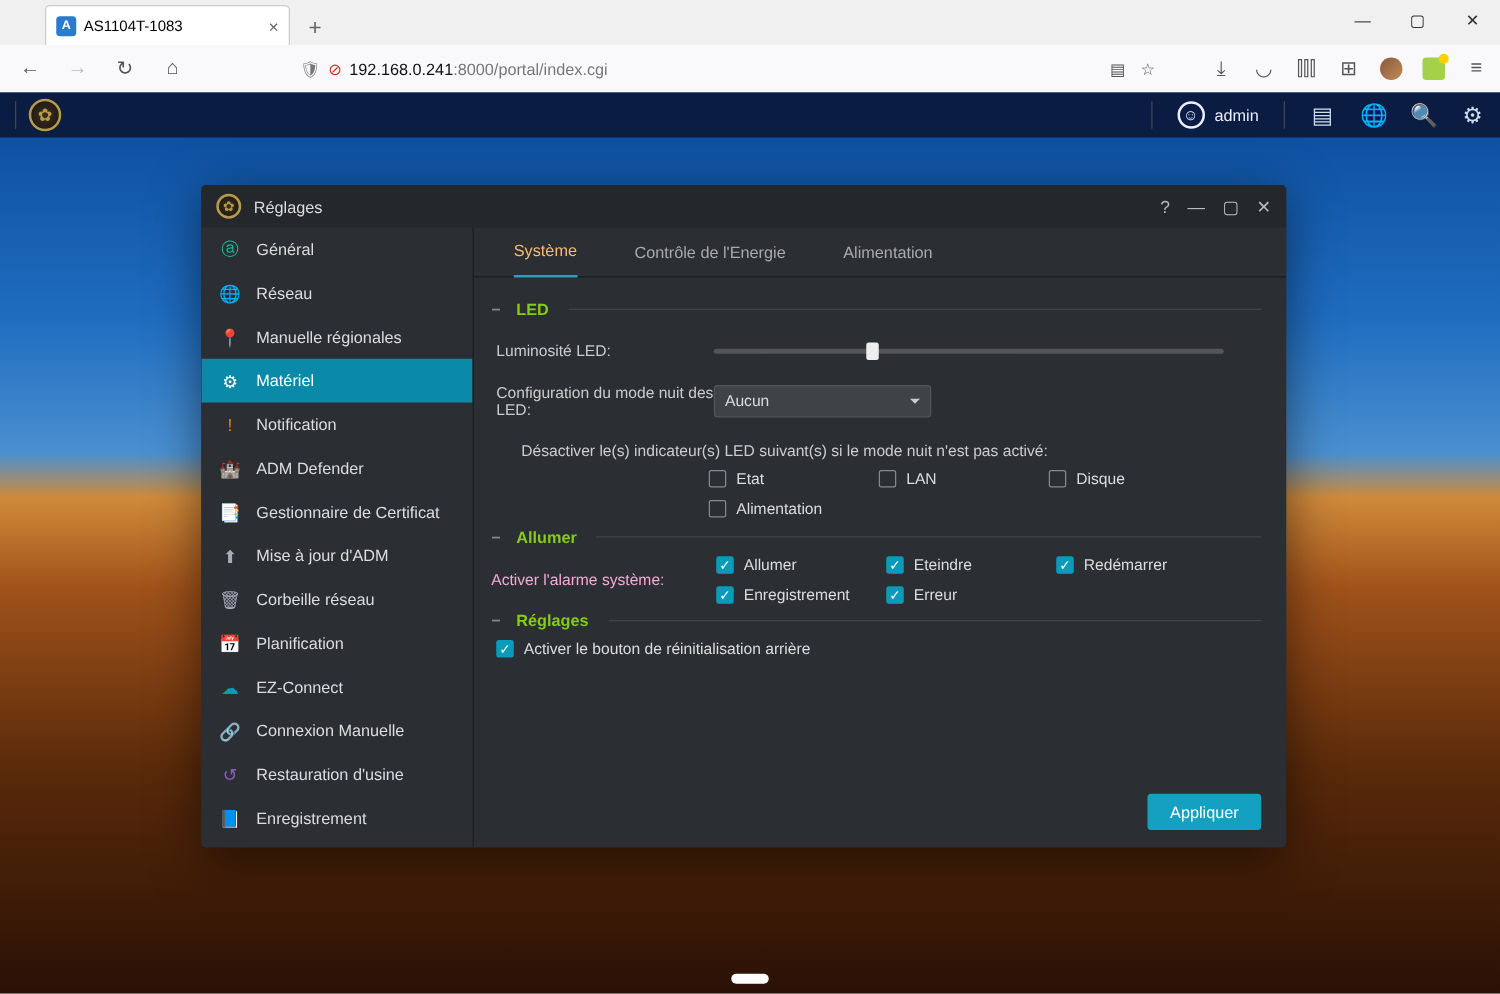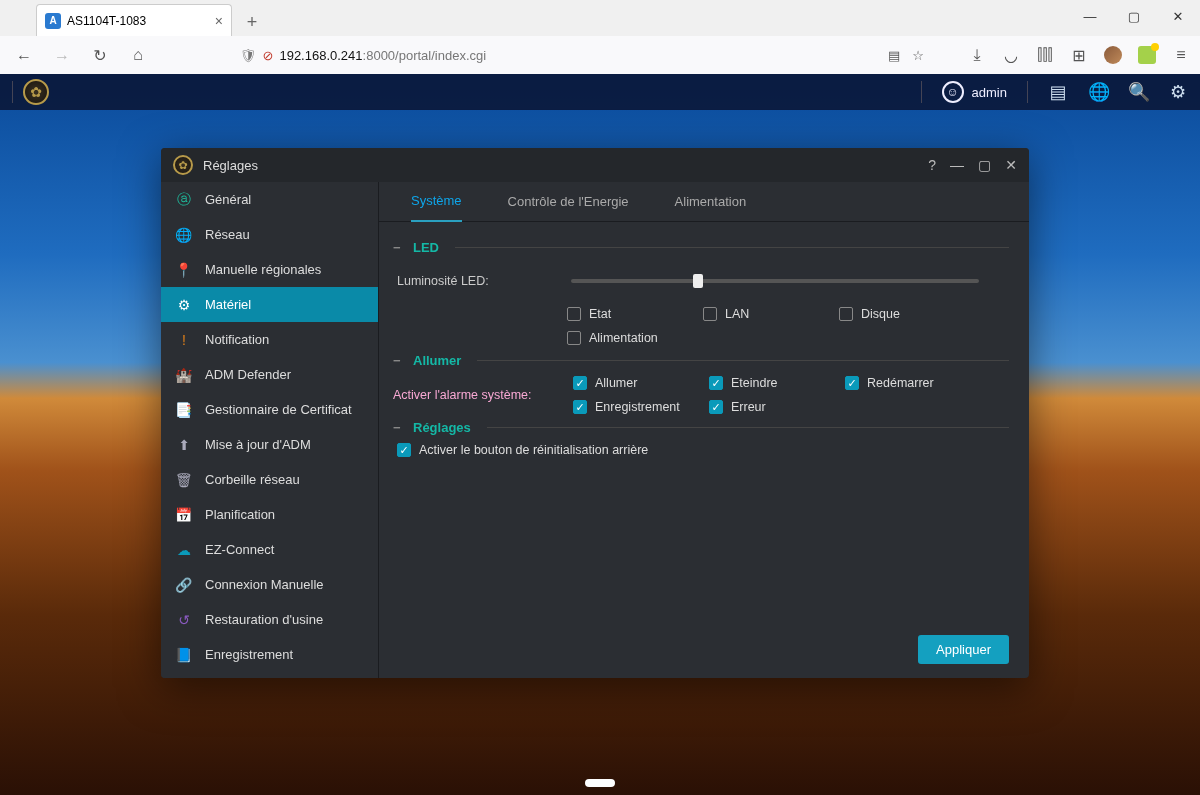--- a/index.html
+++ b/index.html
@@ -47,24 +47,24 @@
 
 .sw-body { flex: 1; display: flex; min-height: 0; }
 .sidebar { width: 218px; background: #2b2e33; border-right: 1px solid #1a1c20; overflow-y: auto; }
 .sb-item { height: 35px; display: flex; align-items: center; padding: 0 14px; gap: 12px; font-size: 13px; color: #ddd; }
 .sb-item.active { background: #0a8aa8; color: #fff; }
 .sb-ico { width: 18px; height: 18px; display: flex; align-items: center; justify-content: center; font-size: 14px; }
 
 .content { flex: 1; display: flex; flex-direction: column; min-width: 0; }
 .tabs { height: 40px; display: flex; align-items: center; padding: 0 32px; gap: 46px; border-bottom: 1px solid #1a1c20; font-size: 13px; }
 .tab { color: #aaa; height: 40px; display: flex; align-items: center; }
-.tab.active { color: #0ea5e9; border-bottom: 2px solid #2aa0c0; }
+.tab.active { color: #fdba74; border-bottom: 2px solid #2aa0c0; }
 
 .panel { flex: 1; padding: 12px 20px 12px 14px; overflow-y: auto; position: relative; }
-.section-head { display: flex; align-items: center; gap: 8px; color: #14b8a6; font-size: 13px; font-weight: 600; margin: 6px 0 8px 0; }
+.section-head { display: flex; align-items: center; gap: 8px; color: #84cc16; font-size: 13px; font-weight: 600; margin: 6px 0 8px 0; }
 .section-head::before { content: "−"; color: #888; width: 12px; }
 .section-head-line { flex: 1; height: 1px; background: #444; margin-left: 8px; }
 
 .form-row { display: flex; align-items: center; margin: 19px 0; padding-left: 4px; }
 .form-label { width: 174px; color: #ccc; font-size: 12.5px; }
 .slider-track { flex: 1; height: 4px; background: #555; border-radius: 2px; position: relative; max-width: 408px; }
 .slider-thumb { position: absolute; left: 30%; top: -5px; width: 10px; height: 14px; background: #eee; border-radius: 2px; }
 
 .select-box { width: 174px; height: 26px; background: #3f4247; border: 1px solid #555; border-radius: 3px; display: flex; align-items: center; padding: 0 8px; color: #ddd; font-size: 12.5px; position: relative; }
 .select-box::after { content: ""; position: absolute; right: 8px; top: 10px; border: 4px solid transparent; border-top-color: #ccc; }
@@ -236,20 +236,27 @@
           <div class="section-head">
             <span>LED</span>
             <span class="section-head-line"></span>
           </div>
           <div class="form-row">
             <span class="form-label">Luminosité LED:</span>
             <div class="slider-track">
               <div class="slider-thumb"></div>
             </div>
           </div>
+          <div class="form-row">
+            <span class="form-label">Configuration du mode nuit des LED:</span>
+            <div class="select-box">
+              <span>Aucun</span>
+            </div>
+          </div>
+          <div class="note">Désactiver le(s) indicateur(s) LED suivant(s) si le mode nuit n'est pas activé:</div>
           <div class="check-grid">
             <div class="check-item">
                 <span class="chk"></span>
                 <span>Etat</span>
               </div>
             <div class="check-item">
                 <span class="chk"></span>
                 <span>LAN</span>
               </div>
             <div class="check-item">

